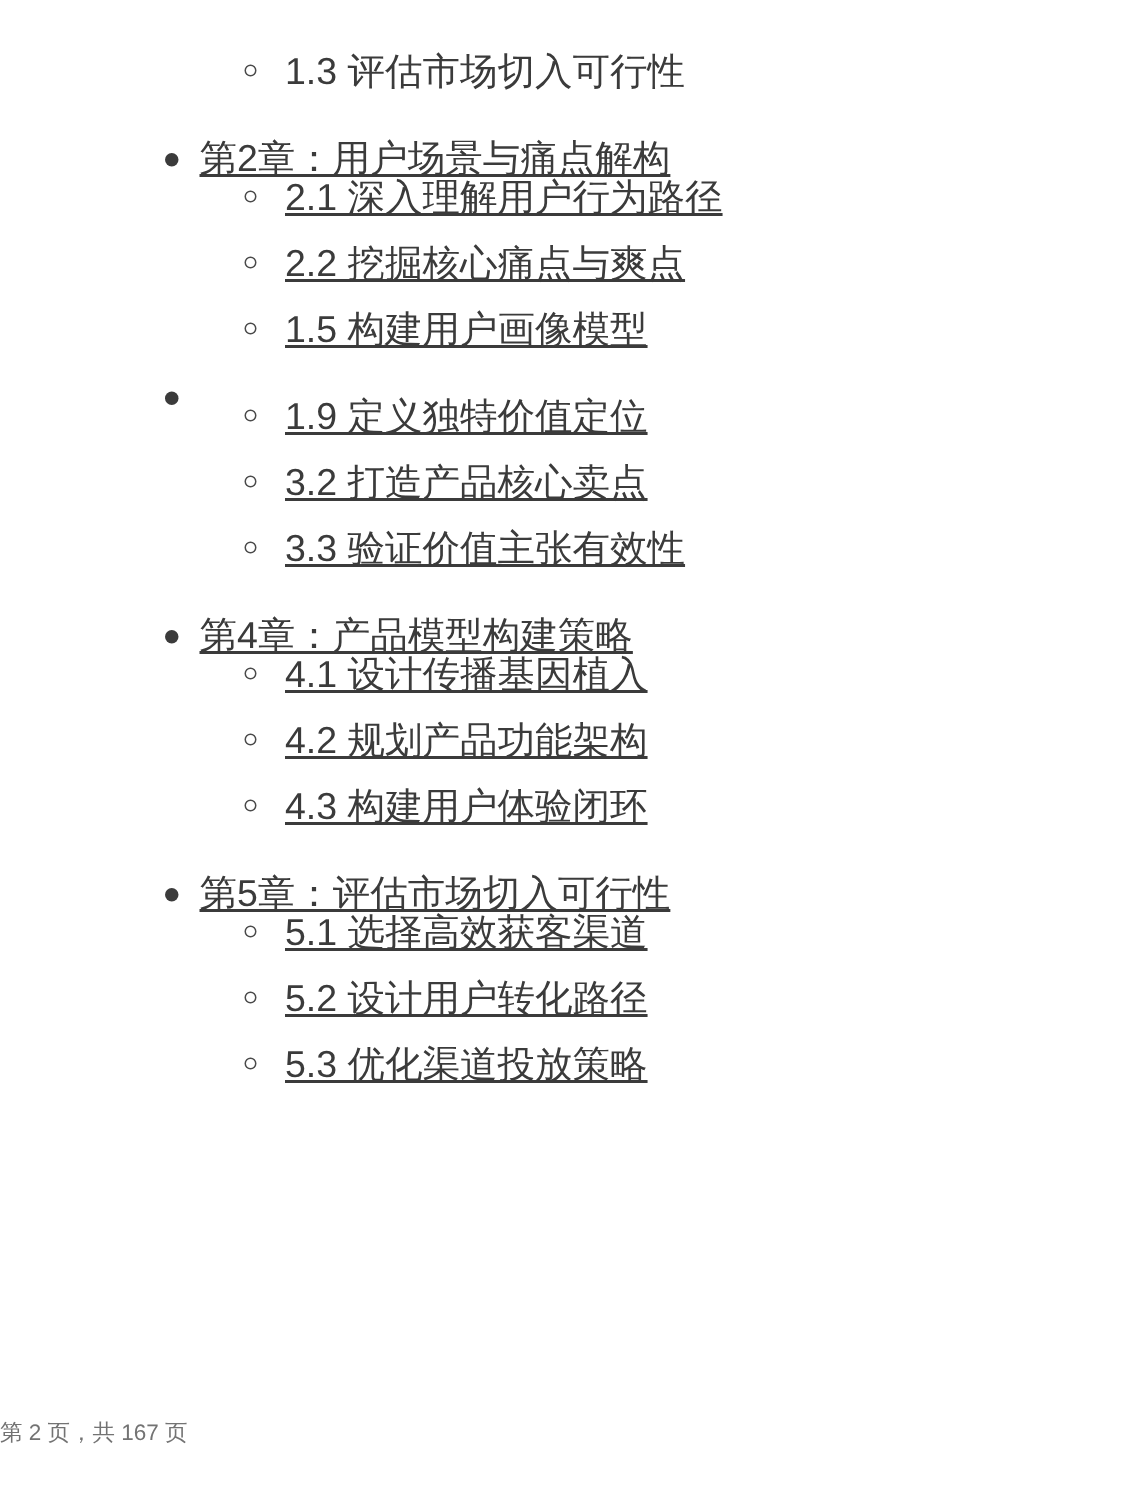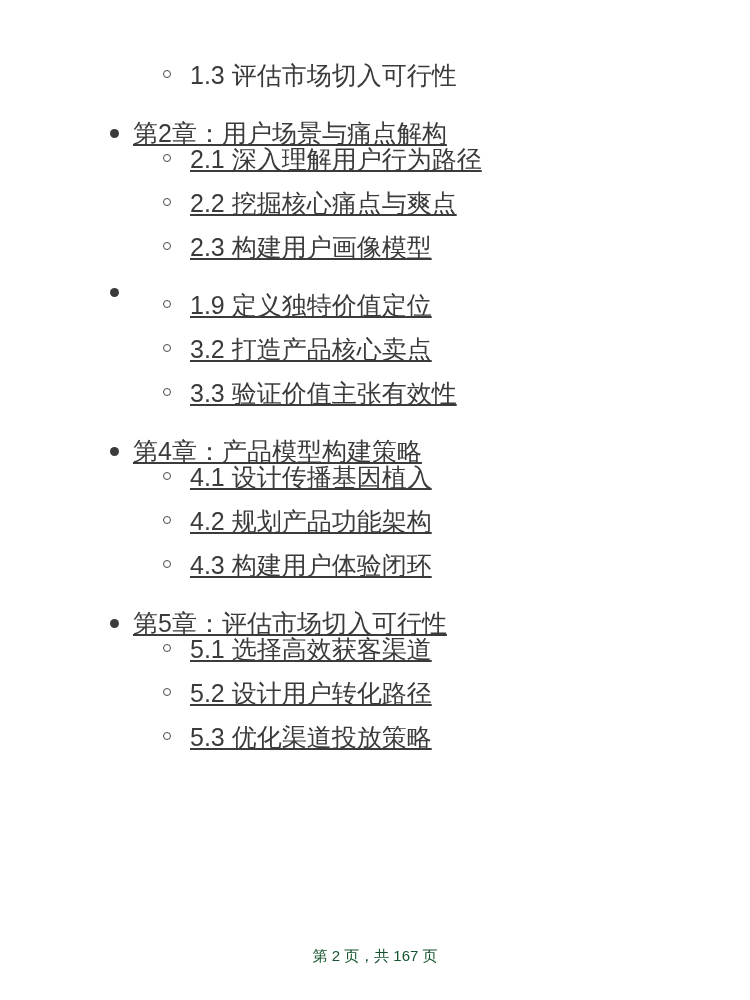--- a/index.html
+++ b/index.html
@@ -5,21 +5,21 @@
   * { margin: 0; padding: 0; box-sizing: border-box; }
   html, body {
     width: 750px; height: 1000px;
     background: #ffffff;
     font-family: "Liberation Sans", "DejaVu Sans", sans-serif;
     overflow: hidden;
   }
   .doc {
     position: absolute;
     inset: 0;
-    padding-top: 62px;
+    padding-top: 35px;
     color: #3b3b3b;
   }
   .line {
     position: relative;
     font-size: 25px;
     line-height: 26px;
     white-space: nowrap;
   }
   
   .chapter { margin-top: 32px; text-decoration: underline; }
@@ -43,24 +43,23 @@
     width: 8px; height: 8px;
     margin-top: -5.5px;
     background: #ffffff;
     border: 1.6px solid #4a4a4a;
     border-radius: 50%;
   }
   
   .footer {
     position: absolute;
     top: 947px; left: 0; right: 0;
-    text-align: center;
     font-size: 15px;
     line-height: 18px;
-    color: #14532d;
+    color: #737373;
   }
 </style>
 </head>
 <body>
 
 <div class="doc">
 
   <ul class="sub-list continued">
     <li class="line sub">
       <span class="bullet-circle"></span>
@@ -77,21 +76,21 @@
       <li class="line sub">
         <span class="bullet-circle"></span>
         <span>2.1 深入理解用户行为路径</span>
       </li>
       <li class="line sub">
         <span class="bullet-circle"></span>
         <span>2.2 挖掘核心痛点与爽点</span>
       </li>
       <li class="line sub">
         <span class="bullet-circle"></span>
-        <span>2.3 构建用户画像模型</span>
+        <span>1.5 构建用户画像模型</span>
       </li>
     </ul>
   </section>
 
   <section class="chapter">
     <div class="line chapter-title">
       <span class="bullet-disc"></span>
     </div>
     <ul class="sub-list">
       <li class="line sub">

